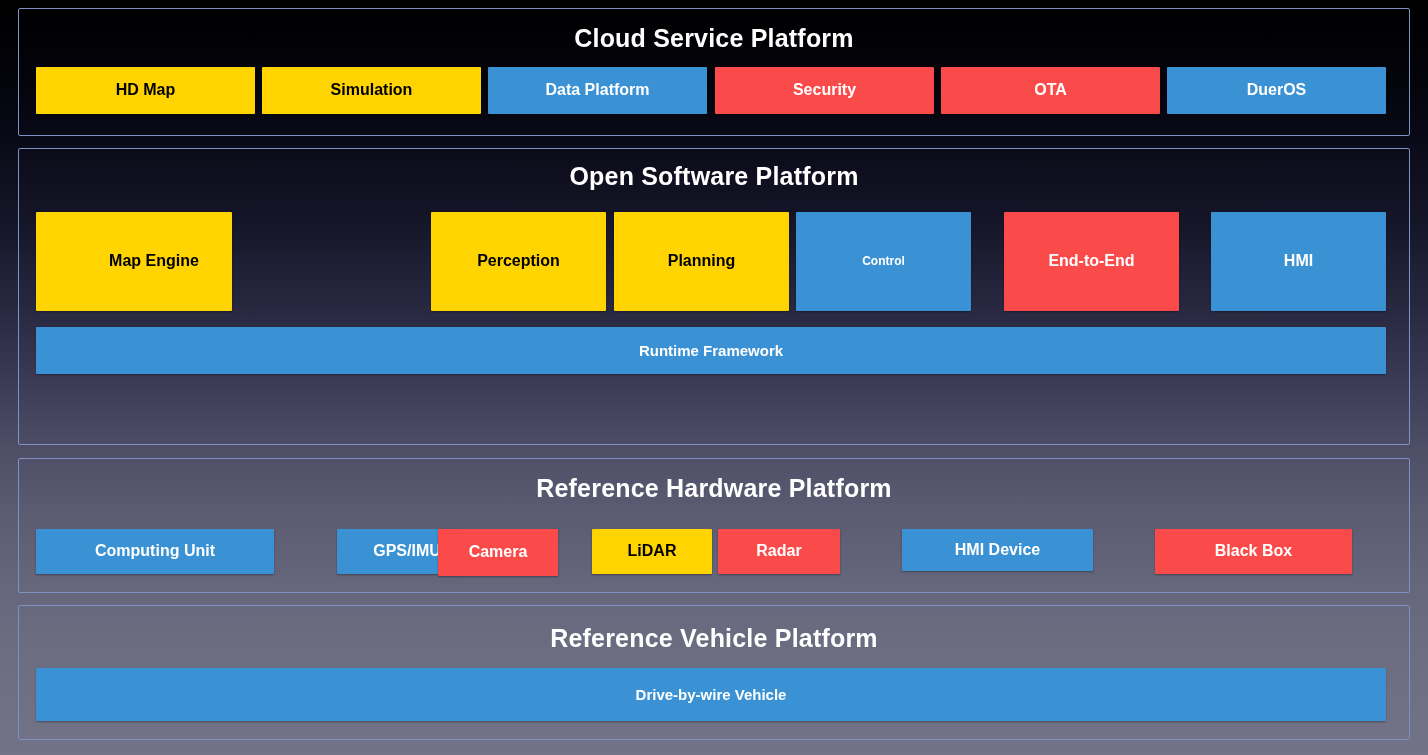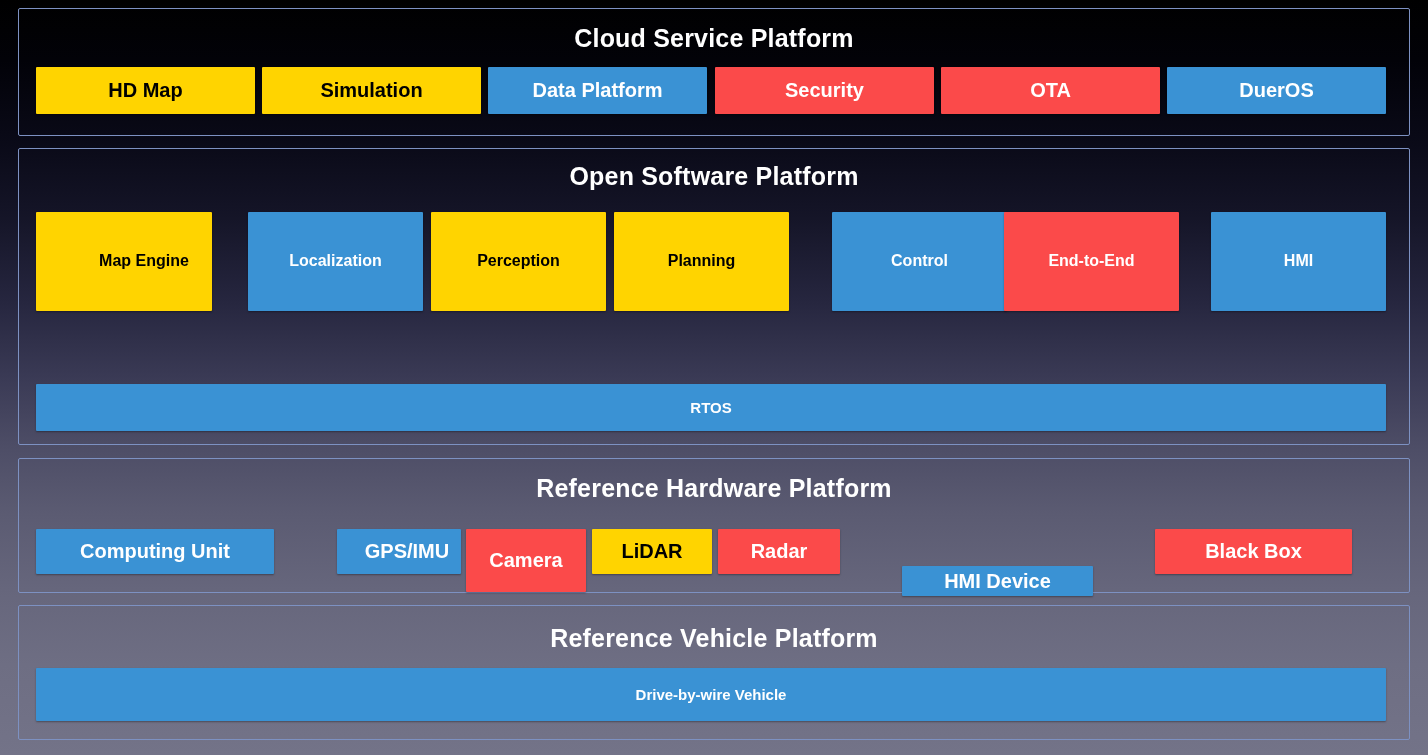--- a/index.html
+++ b/index.html
@@ -49,21 +49,21 @@
     white-space: nowrap;
   }
 
   
   .block {
     position: absolute;
     box-sizing: border-box;
     display: flex;
     align-items: center;
     justify-content: center;
-    font-size: 20px;
+    font-size: 16px;
     font-weight: bold;
     text-align: center;
     line-height: 1.15;
     border-radius: 1px;
     box-shadow: 0 1px 2px rgba(0,0,0,0.35);
   }
   .block.yellow { background: #FFD400; color: #000000; }
   .block.blue   { background: #3A92D4; color: #ffffff; }
   .block.red    { background: #FB4A4A; color: #ffffff; }
 
@@ -106,66 +106,63 @@
     <span>OTA</span>
   </div>
   <div class="block blue" style="left:1167px; top:67px; width:219px; height:47px;">
     <span>DuerOS</span>
   </div>
 
   <div class="panel" style="left:18px; top:148px; width:1392px; height:297px;">
     <div class="panel-title" style="top:13px;">Open Software Platform</div>
   </div>
 
-  <div class="block yellow" style="left:36px; top:212px; width:176px; height:99px; font-size:16px;padding-left:40px;">
+  <div class="block yellow" style="left:36px; top:212px; width:196px; height:99px; font-size:16px;padding-left:40px;">
     <span>Map Engine</span>
-  </div>
-  <div class="block blue" style="left:248px; top:212px; width:175px; height:99px; font-size:16px;">
-    <span>Localization</span>
   </div>
   <div class="block yellow" style="left:431px; top:212px; width:175px; height:99px; font-size:16px;">
     <span>Perception</span>
   </div>
   <div class="block yellow" style="left:614px; top:212px; width:175px; height:99px; font-size:16px;">
     <span>Planning</span>
   </div>
-  <div class="block blue" style="left:796px; top:212px; width:175px; height:99px; font-size:16px;margin-left:36px;">
+  <div class="block blue" style="left:796px; top:212px; width:175px; height:99px; font-size:12px;">
     <span>Control</span>
   </div>
   <div class="block red" style="left:1004px; top:212px; width:175px; height:99px; font-size:16px;">
     <span>End-to-End</span>
   </div>
   <div class="block blue" style="left:1211px; top:212px; width:175px; height:99px; font-size:16px;">
     <span>HMI</span>
   </div>
 
-  <div class="band" style="left:36px; top:384px; width:1350px; height:47px;">
-    <span>RTOS</span>
+  <div class="band" style="left:36px; top:327px; width:1350px; height:47px;">
+    <span>Runtime Framework</span>
   </div>
 
   <div class="panel" style="left:18px; top:458px; width:1392px; height:135px;">
     <div class="panel-title" style="top:15px;">Reference Hardware Platform</div>
   </div>
 
   <div class="block blue" style="left:36px; top:529px; width:238px; height:45px;">
     <span>Computing Unit</span>
   </div>
   <div class="block blue" style="left:337px; top:529px; width:124px; height:45px;padding-left:16px;">
     <span>GPS/IMU</span>
   </div>
-  <div class="block red" style="left:466px; top:529px; width:120px; height:63px;">
+  <div class="block red" style="left:438px; top:529px; width:120px; height:47px;">
     <span>Camera</span>
   </div>
   <div class="block yellow" style="left:592px; top:529px; width:120px; height:45px;">
     <span>LiDAR</span>
   </div>
   <div class="block red" style="left:718px; top:529px; width:122px; height:45px;">
     <span>Radar</span>
   </div>
-  <div class="block blue" style="left:902px; top:529px; width:191px; height:30px;margin-top:37px;">
+  <div class="block blue" style="left:902px; top:529px; width:191px; height:42px;">
     <span>HMI Device</span>
   </div>
   <div class="block red" style="left:1155px; top:529px; width:197px; height:45px;">
     <span>Black Box</span>
   </div>
 
   <div class="panel" style="left:18px; top:605px; width:1392px; height:135px;">
     <div class="panel-title" style="top:18px;">Reference Vehicle Platform</div>
   </div>
 

